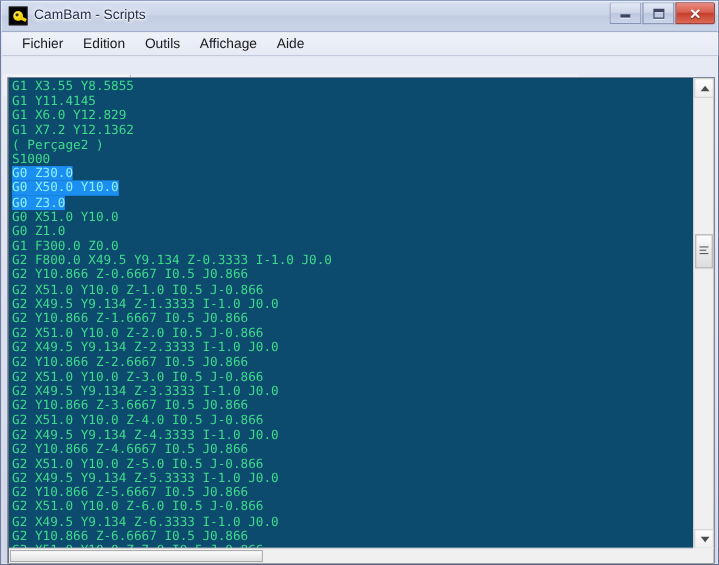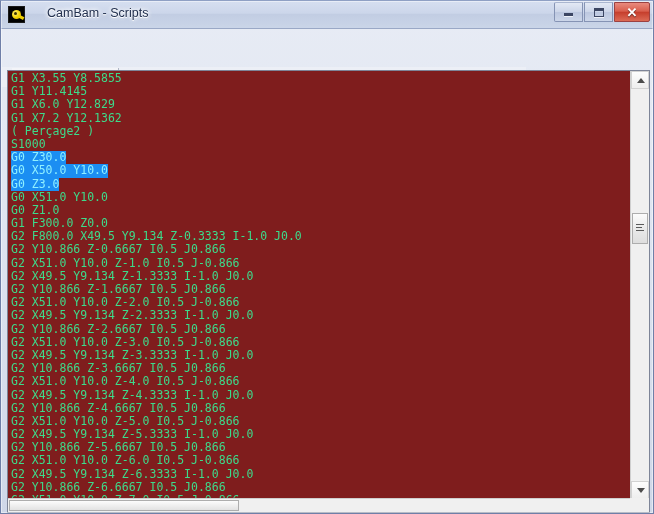--- a/index.html
+++ b/index.html
@@ -70,21 +70,21 @@
   }
   #title-icon .dot {
     position: absolute;
     left: 5px; top: 5px;
     width: 3px; height: 3px;
     border-radius: 50%;
     background: #3a3000;
   }
   #window-title {
     position: absolute;
-    left: 46px; top: 5px;
+    left: 30px; top: 5px;
     font-size: 12.5px;
     color: #22304e;
     text-shadow: 0 0 5px #fff, 0 0 5px #fff, 0 1px 0 #fff;
     white-space: nowrap;
   }
 
   
   .winbtn {
     position: absolute;
     top: 1px;
@@ -192,21 +192,21 @@
     background: #000;
     border: 1px solid #7e8598;
     box-sizing: border-box;
     overflow: hidden;
   }
   #code-area {
     position: absolute;
     left: 0; top: 0;
     width: 622px;
     height: 428px;
-    background: #7f1d1d;
+    background: #0c4a6e;
     overflow: hidden;
   }
   #code-lines {
     position: absolute;
     left: 3px; top: 1px;
     font-family: "DejaVu Sans Mono", "Liberation Mono", monospace;
     font-size: 11.5px;
     line-height: 13.2px;
     white-space: pre;
     letter-spacing: 0px;
@@ -324,20 +324,27 @@
       <span class="glyph"></span>
     </div>
     <div class="winbtn" id="btn-maximize">
       <span class="glyph"></span>
     </div>
     <div class="winbtn" id="btn-close">
       <span class="glyph">✕</span>
     </div>
   </div>
 
+  <div id="menubar">
+    <div class="menu-item">Fichier</div>
+    <div class="menu-item">Edition</div>
+    <div class="menu-item">Outils</div>
+    <div class="menu-item">Affichage</div>
+    <div class="menu-item">Aide</div>
+  </div>
 
   <div id="tabstrip">
     <div id="tab-active">2_percageAV.nc</div>
   </div>
 
   <div id="editor-host">
 
     <div id="code-area">
       <div id="code-lines"><div class="cline"><span class="seg">G1 X3.55 Y8.5855</span></div><div class="cline"><span class="seg">G1 Y11.4145</span></div><div class="cline"><span class="seg">G1 X6.0 Y12.829</span></div><div class="cline"><span class="seg">G1 X7.2 Y12.1362</span></div><div class="cline"><span class="seg">( Perçage2 )</span></div><div class="cline"><span class="seg">S1000</span></div><div class="cline sel"><span class="seg">G0 Z30.0</span></div><div class="cline sel"><span class="seg">G0 X50.0 Y10.0</span></div><div class="cline sel"><span class="seg">G0 Z3.0</span></div><div class="cline"><span class="seg">G0 X51.0 Y10.0</span></div><div class="cline"><span class="seg">G0 Z1.0</span></div><div class="cline"><span class="seg">G1 F300.0 Z0.0</span></div><div class="cline"><span class="seg">G2 F800.0 X49.5 Y9.134 Z-0.3333 I-1.0 J0.0</span></div><div class="cline"><span class="seg">G2 Y10.866 Z-0.6667 I0.5 J0.866</span></div><div class="cline"><span class="seg">G2 X51.0 Y10.0 Z-1.0 I0.5 J-0.866</span></div><div class="cline"><span class="seg">G2 X49.5 Y9.134 Z-1.3333 I-1.0 J0.0</span></div><div class="cline"><span class="seg">G2 Y10.866 Z-1.6667 I0.5 J0.866</span></div><div class="cline"><span class="seg">G2 X51.0 Y10.0 Z-2.0 I0.5 J-0.866</span></div><div class="cline"><span class="seg">G2 X49.5 Y9.134 Z-2.3333 I-1.0 J0.0</span></div><div class="cline"><span class="seg">G2 Y10.866 Z-2.6667 I0.5 J0.866</span></div><div class="cline"><span class="seg">G2 X51.0 Y10.0 Z-3.0 I0.5 J-0.866</span></div><div class="cline"><span class="seg">G2 X49.5 Y9.134 Z-3.3333 I-1.0 J0.0</span></div><div class="cline"><span class="seg">G2 Y10.866 Z-3.6667 I0.5 J0.866</span></div><div class="cline"><span class="seg">G2 X51.0 Y10.0 Z-4.0 I0.5 J-0.866</span></div><div class="cline"><span class="seg">G2 X49.5 Y9.134 Z-4.3333 I-1.0 J0.0</span></div><div class="cline"><span class="seg">G2 Y10.866 Z-4.6667 I0.5 J0.866</span></div><div class="cline"><span class="seg">G2 X51.0 Y10.0 Z-5.0 I0.5 J-0.866</span></div><div class="cline"><span class="seg">G2 X49.5 Y9.134 Z-5.3333 I-1.0 J0.0</span></div><div class="cline"><span class="seg">G2 Y10.866 Z-5.6667 I0.5 J0.866</span></div><div class="cline"><span class="seg">G2 X51.0 Y10.0 Z-6.0 I0.5 J-0.866</span></div><div class="cline"><span class="seg">G2 X49.5 Y9.134 Z-6.3333 I-1.0 J0.0</span></div><div class="cline"><span class="seg">G2 Y10.866 Z-6.6667 I0.5 J0.866</span></div><div class="cline"><span class="seg">G2 X51.0 Y10.0 Z-7.0 I0.5 J-0.866</span></div></div>
     </div>

